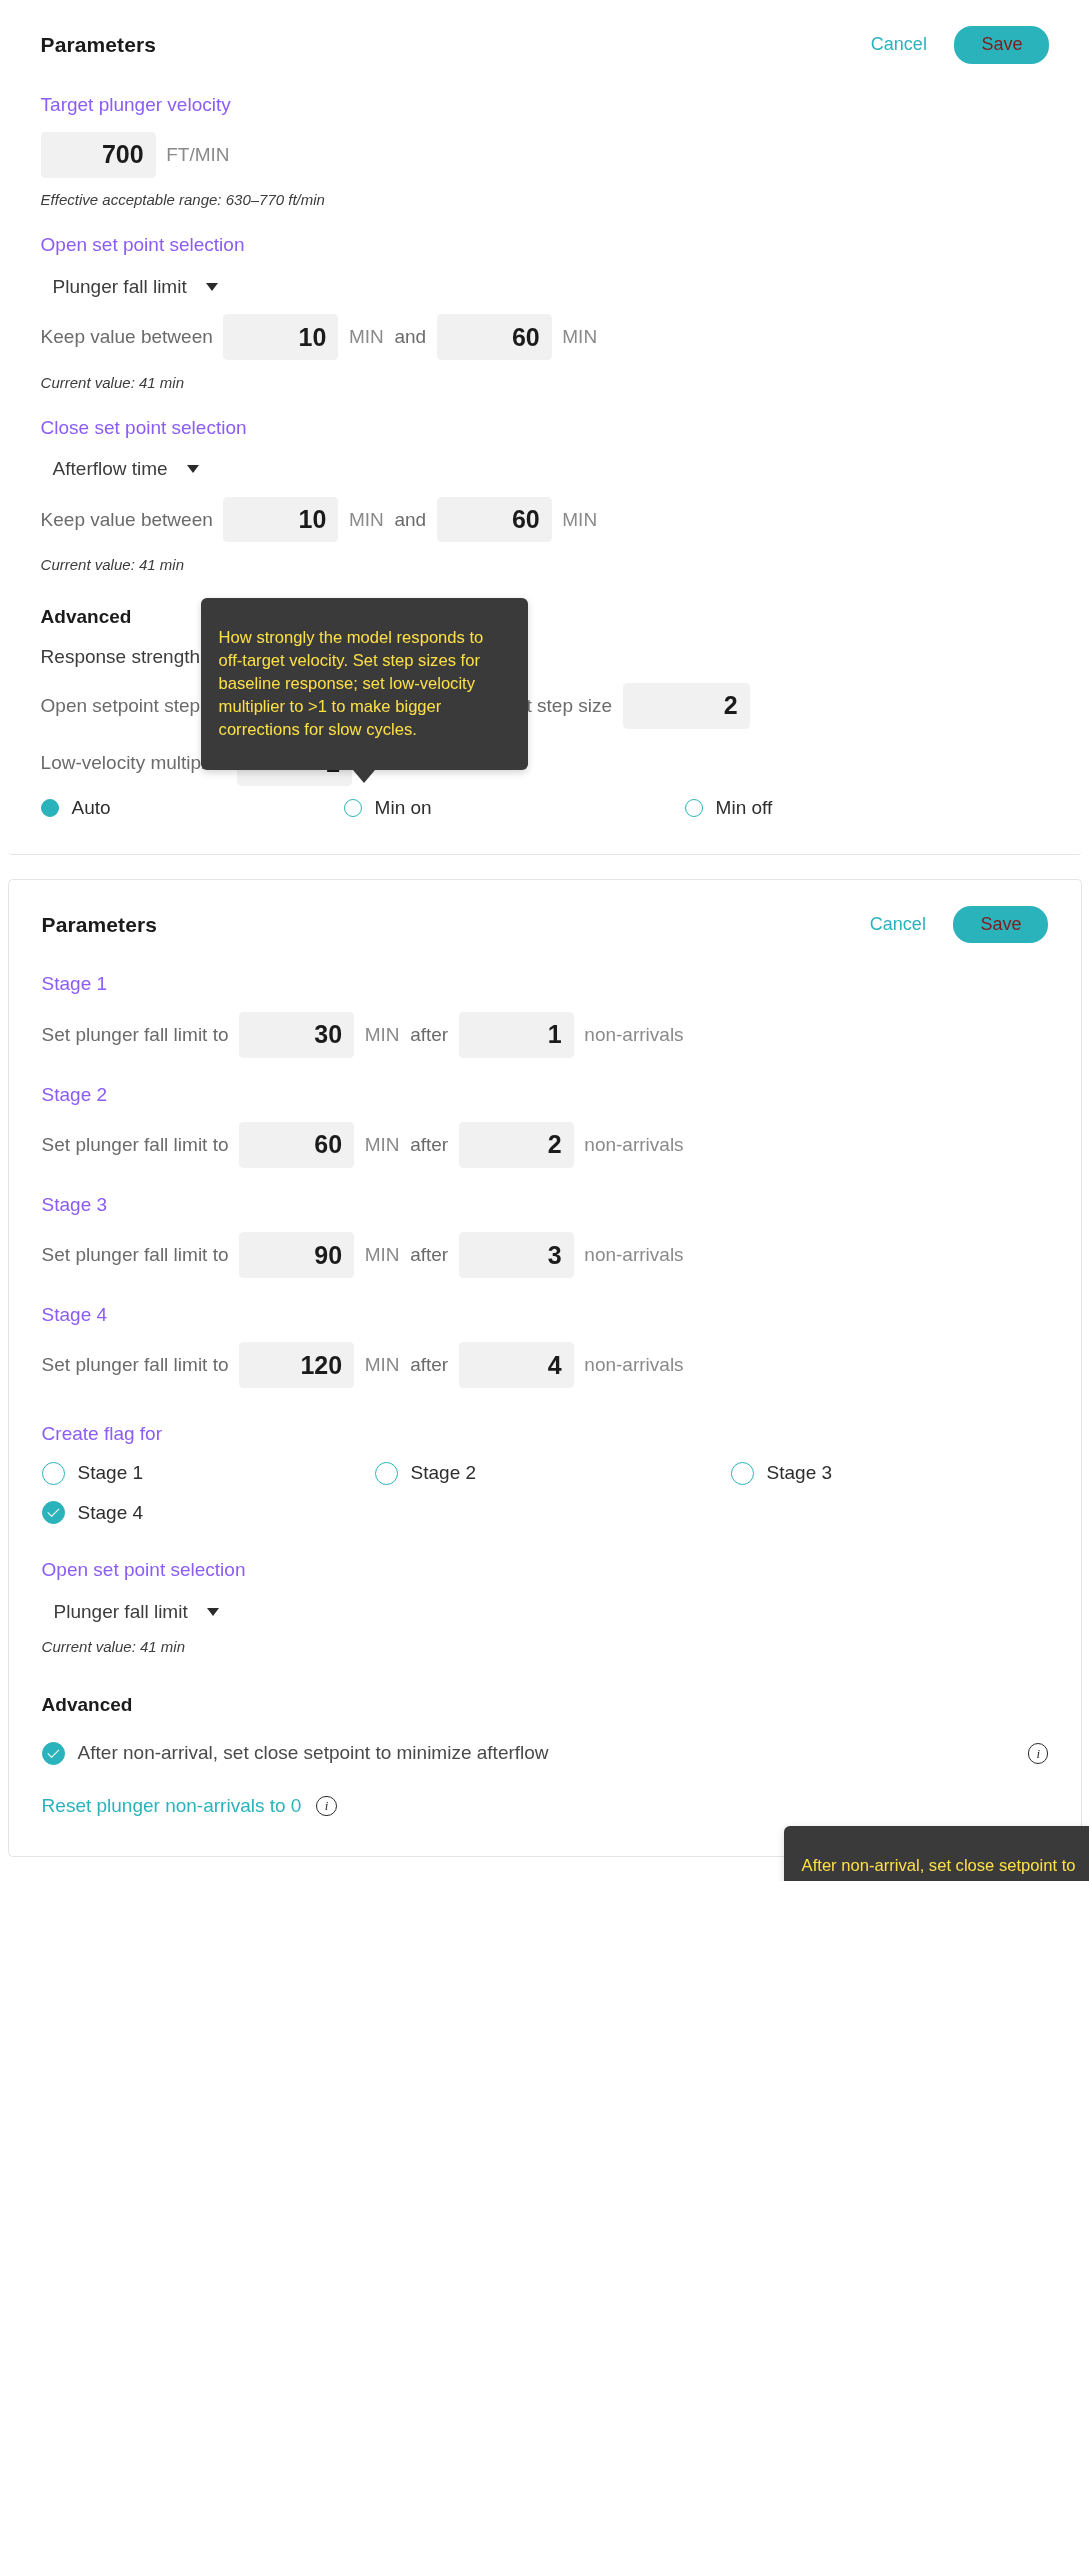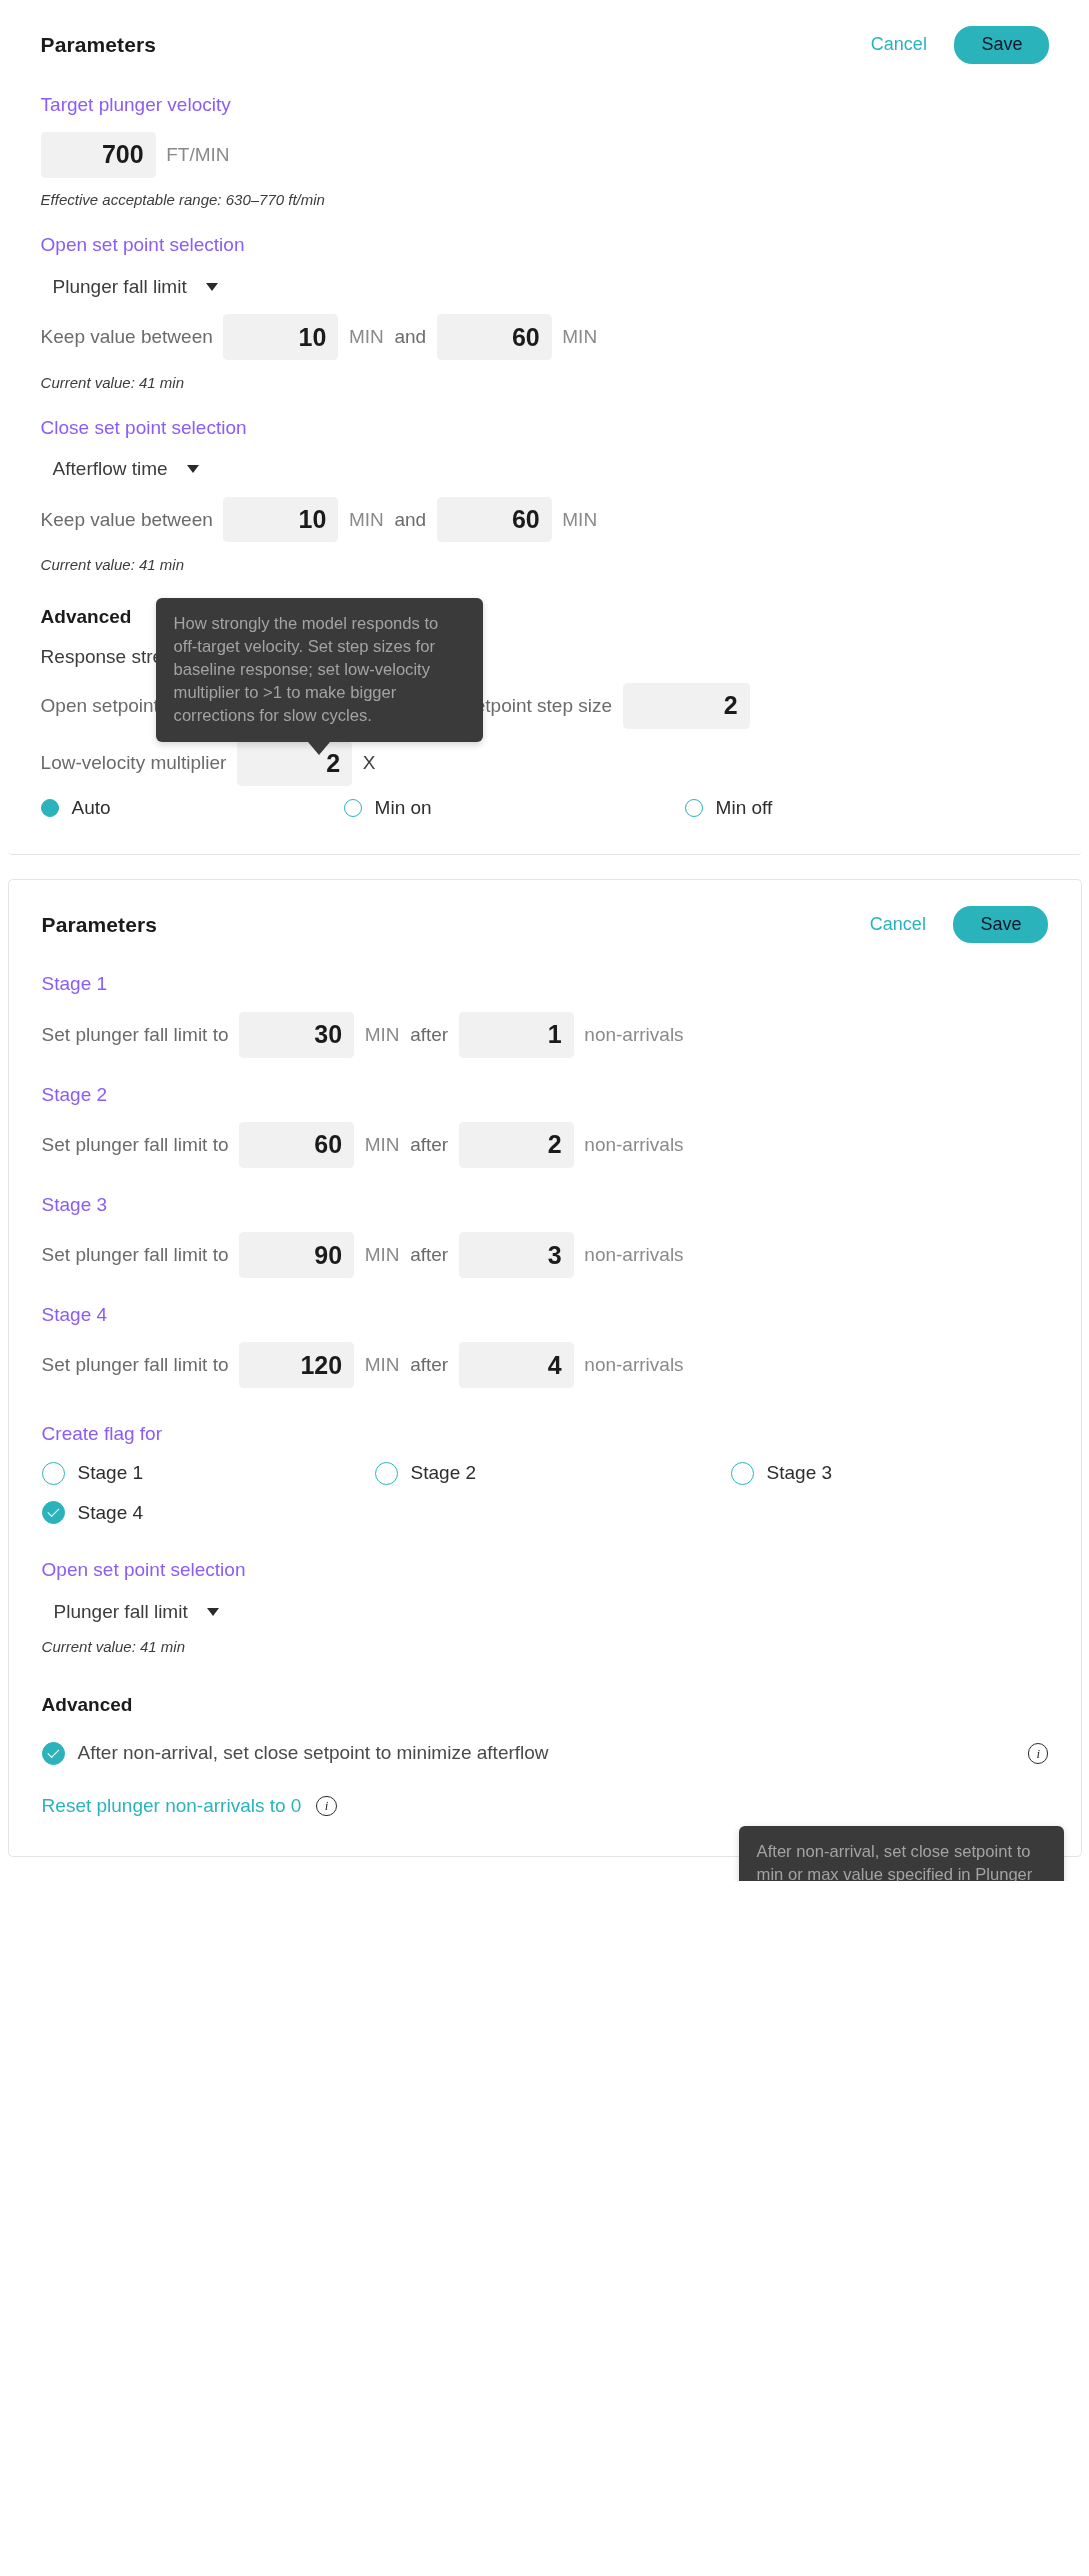--- a/index.html
+++ b/index.html
@@ -30,21 +30,21 @@
   }
   .card-title {
     font-size: 21px; font-weight: bold; color: #1b1b1b; letter-spacing: 0.1px;
   }
   .head-actions { display: flex; align-items: center; gap: 23px; }
   .btn-cancel {
     color: #2BB3BC; font-size: 18px; background: none; border: none;
     cursor: pointer; padding: 3px 4.5px; font-family: inherit;
   }
   .btn-save {
-    background: #2BB3BC; color: #0f172a; font-size: 18px; border: none;
+    background: #2BB3BC; color: #7f1d1d; font-size: 18px; border: none;
     border-radius: 18px; padding: 8.3px 27px; cursor: pointer;
     font-family: inherit;
   }
 
   
   .section-label {
     font-size: 19px; color: #8b5cf6; margin: 26px 0 16.6px 0;
   }
   .section-label.strong { font-weight: bold; color: #1b1b1b; }
   .hint {
@@ -109,24 +109,25 @@
     font-size: 13px; font-style: italic; font-family: "Liberation Serif", serif;
     color: #2b2b2b; cursor: pointer; line-height: 1;
   }
 
   .link-teal {
     color: #2BB3BC; font-size: 19px; cursor: pointer;
   }
 
   
   .tooltip {
-    position: absolute; background: #3a3a3a; color: #a3a3a3;
-    border-radius: 6px; padding: 15px 18px; font-size: 16.6px;
+    position: absolute; background: #3a3a3a; color: #fde047;
+    border-radius: 6px; padding: 29px 18px; font-size: 16.6px;
     line-height: 1.38; z-index: 40;
     box-shadow: 0 2.3px 7.6px rgba(0,0,0,.16);
+    margin-left: 45px;
   }
   .tooltip::after {
     content: ""; position: absolute; left: 50%; transform: translateX(-50%);
     border-left: 11.4px solid transparent; border-right: 11.4px solid transparent;
   }
   .tooltip.arrow-down::after {
     bottom: -13px; border-top: 13.6px solid #3a3a3a;
   }
 </style>
 </head>

